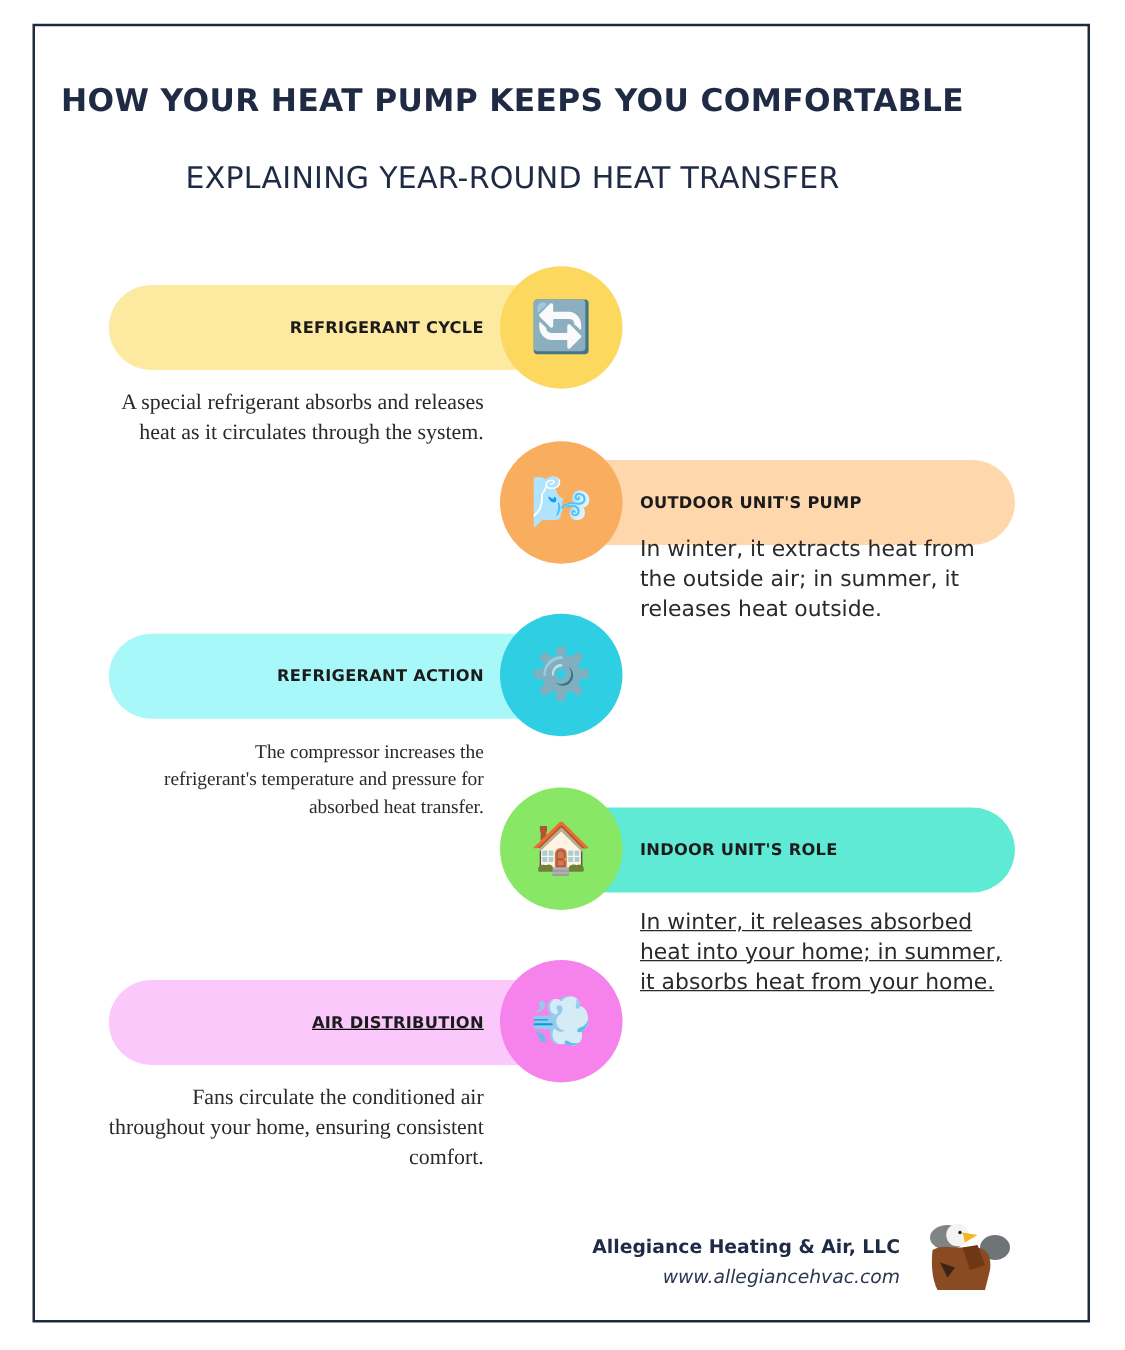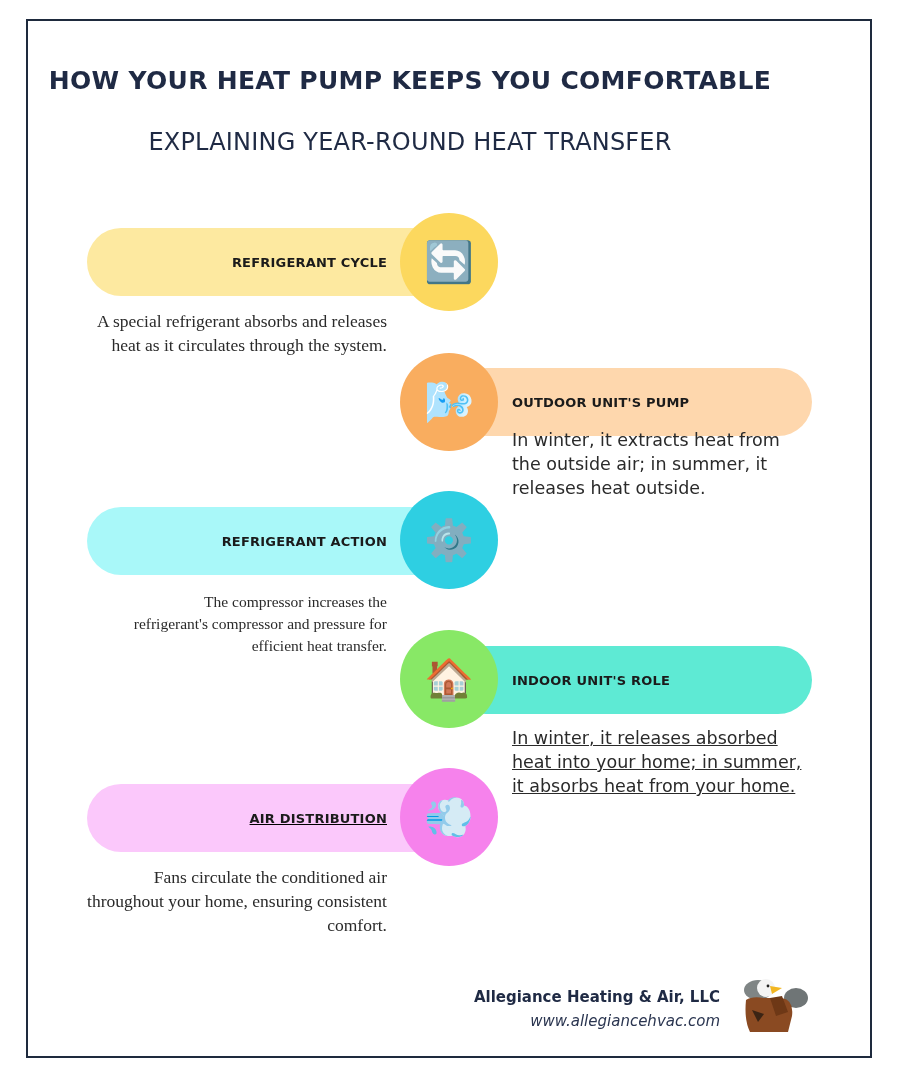--- a/index.html
+++ b/index.html
@@ -49,21 +49,21 @@
   <span class="icon">🌬️</span>
 </div>
 <div class="desc desc-right" style="top:428px;">In winter, it extracts heat from the outside air; in summer, it releases heat outside.</div>
 
 <div class="pill pill-left" style="top:507px;background:#a9f8f9;">
   <span class="pill-label">REFRIGERANT ACTION</span>
 </div>
 <div class="circle" style="top:491px;background:#2ecfe2;">
   <span class="icon">⚙️</span>
 </div>
-<div class="desc desc-left desc-small" style="top:591px;width:260px;">The compressor increases the refrigerant's compressor and pressure for efficient heat transfer.</div>
+<div class="desc desc-left desc-small" style="top:591px;width:260px;">The compressor increases the refrigerant's temperature and pressure for absorbed heat transfer.</div>
 
 <div class="pill pill-right" style="top:646px;background:#5eead4;">
   <span class="pill-label">INDOOR UNIT'S ROLE</span>
 </div>
 <div class="circle" style="top:630px;background:#88e866;">
   <span class="icon">🏠</span>
 </div>
 <div class="desc desc-right" style="top:726px;width:290px;text-decoration:underline;">In winter, it releases absorbed heat into your home; in summer, it absorbs heat from your home.</div>
 
 <div class="pill pill-left" style="top:784px;background:#fbc8fb;text-decoration:underline;">

